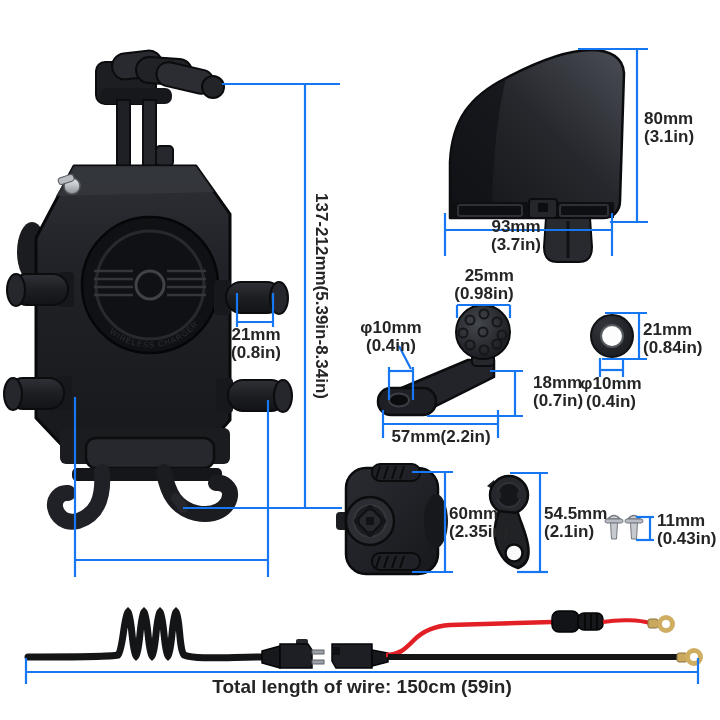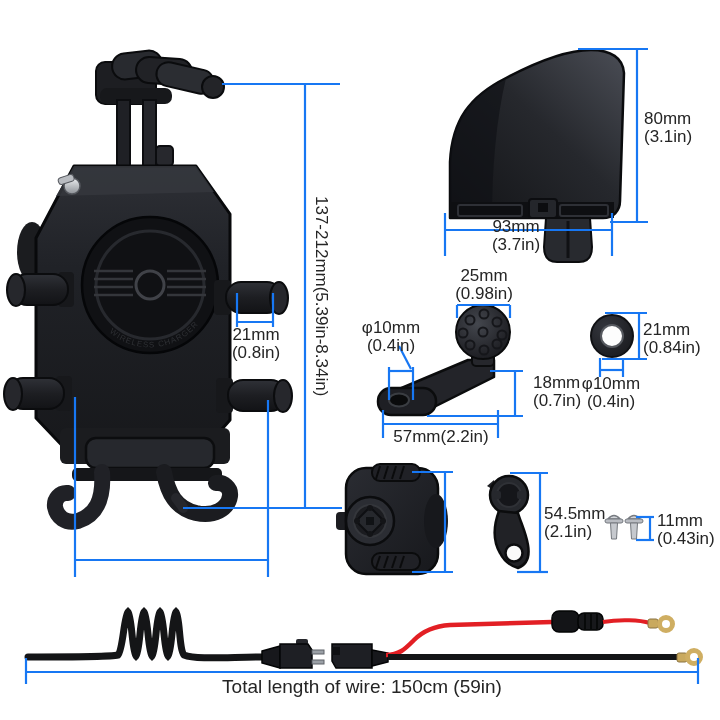--- a/index.html
+++ b/index.html
@@ -3,21 +3,21 @@
 <meta charset="utf-8">
 <style>
   html,body{margin:0;padding:0;background:#f3f3f3;}
   #stage{
     position:relative;width:720px;height:720px;background:#ffffff;
     font-family:"Liberation Sans","DejaVu Sans",sans-serif;overflow:hidden;
   }
   #art{position:absolute;left:0;top:0;}
   .dim{
     position:absolute;font-size:17px;line-height:18px;color:#252525;
-    white-space:nowrap;letter-spacing:0;
+    white-space:nowrap;letter-spacing:0;font-weight:bold;
   }
   .dim.center{transform:translateX(-50%);text-align:center;}
   .dim.vert{
     writing-mode:vertical-rl;height:424px;display:flex;
     align-items:center;justify-content:center;line-height:26px;
   }
   .dim.big{font-size:19px;}
 </style>
 </head>
 <body>
@@ -350,21 +350,21 @@
   <div class="dim" style="left:644px;top:110px;">
     <div>80mm</div>
     <div>(3.1in)</div>
   </div>
 
   <div class="dim center" style="left:516px;top:218px;">
     <div>93mm</div>
     <div>(3.7in)</div>
   </div>
 
-  <div class="dim center" style="left:484px;top:267px;">
+  <div class="dim center" style="left:484px;top:267px;text-align:right;">
     <div>25mm</div>
     <div>(0.98in)</div>
   </div>
 
   <div class="dim center" style="left:391px;top:319px;">
     <div>φ10mm</div>
     <div>(0.4in)</div>
   </div>
 
   <div class="dim" style="left:533px;top:374px;">
@@ -379,20 +379,24 @@
   <div class="dim" style="left:643px;top:321px;">
     <div>21mm</div>
     <div>(0.84in)</div>
   </div>
 
   <div class="dim center" style="left:611px;top:375px;">
     <div>φ10mm</div>
     <div>(0.4in)</div>
   </div>
 
+  <div class="dim" style="left:449px;top:505px;">
+    <div>60mm</div>
+    <div>(2.35in)</div>
+  </div>
 
   <div class="dim" style="left:544px;top:505px;">
     <div>54.5mm</div>
     <div>(2.1in)</div>
   </div>
 
   <div class="dim" style="left:657px;top:512px;">
     <div>11mm</div>
     <div>(0.43in)</div>
   </div>

